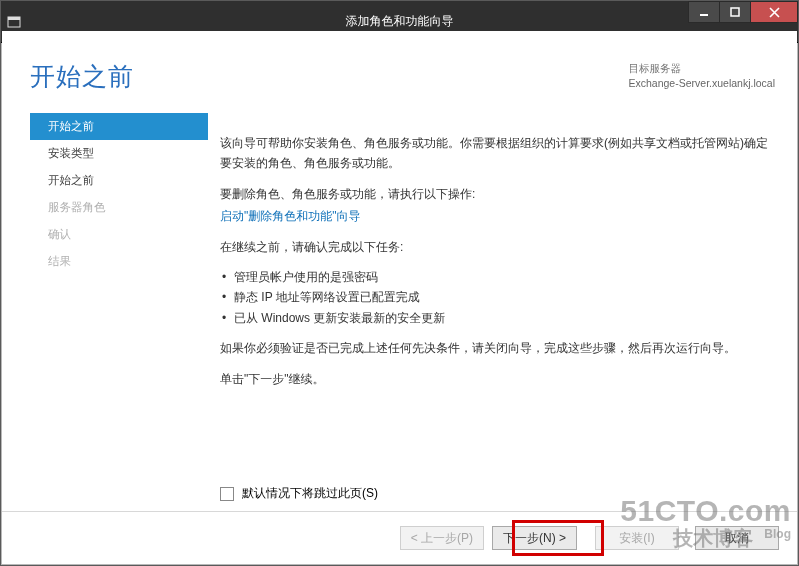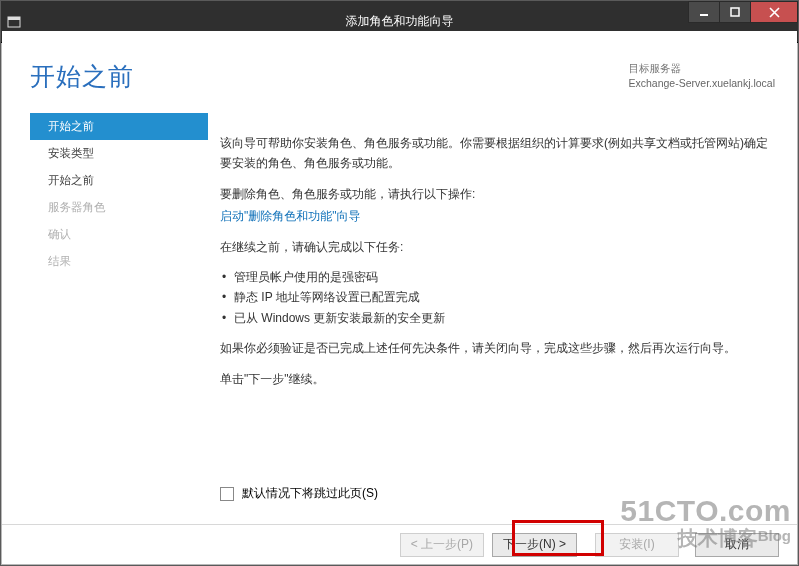--- a/index.html
+++ b/index.html
@@ -56,21 +56,21 @@
     .main-pane p { margin-bottom: 10px; }
     .main-pane .link { color: #0d6fb8; cursor: pointer; display: inline-block; margin-bottom: 10px; }
     .bullet-list { padding-left: 2px; margin-bottom: 10px; }
     .bullet-list li { list-style: none; padding-left: 12px; position: relative; line-height: 1.7; }
     .bullet-list li::before { content: "•"; position: absolute; left: 0; }
     
     .skip-row { position: absolute; bottom: 62px; left: 218px; display: flex; align-items: center; font-size: 12px; }
     .skip-row .chk { width: 14px; height: 14px; border: 1px solid #888; margin-right: 8px; background: #fff; cursor: pointer; }
     
     .footer {
-      height: 40px; border-top: 1px solid #d8d8d8; display: flex; align-items: center;
+      height: 53px; border-top: 1px solid #d8d8d8; display: flex; align-items: center;
       justify-content: flex-end; padding: 0 18px; gap: 8px; position: relative;
     }
     .btn {
       min-width: 84px; height: 24px; font-size: 12px; border: 1px solid #a8a8a8;
       background: #eaeaea; color: #333; cursor: pointer; padding: 0 10px;
     }
     .btn.disabled { color: #a8a8a8; cursor: default; background: #f2f2f2; border-color: #cfcfcf; }
     .btn.cancel { margin-left: 8px; }
     
     .highlight-next {
@@ -78,21 +78,21 @@
       width: 92px; height: 36px; right: 193px; bottom: 8px;
     }
     
     .watermark {
       position: absolute; right: 8px; bottom: 18px; text-align: right;
       color: rgba(120,120,120,0.55); font-family: Arial, sans-serif; pointer-events: none;
       line-height: 1;
     }
     .watermark .wm-line1 { font-size: 30px; font-weight: bold; letter-spacing: 0.5px; }
     .watermark .wm-line2 { font-size: 20px; font-weight: bold; margin-top: 2px; }
-    .watermark .wm-blog { font-size: 15px; vertical-align: top; }
+    .watermark .wm-blog { font-size: 12px; vertical-align: top; margin-left: 11px; }
   </style>
 </head>
 <body>
 
 <div class="outer-border">
   <div class="titlebar">
     <div class="sys-icon">
       <svg width="14" height="12" viewBox="0 0 14 12">
           <rect x="1" y="1" width="12" height="10" fill="none" stroke="#ddd" stroke-width="1"></rect>
           <rect x="1" y="1" width="12" height="3" fill="#ddd"></rect>

